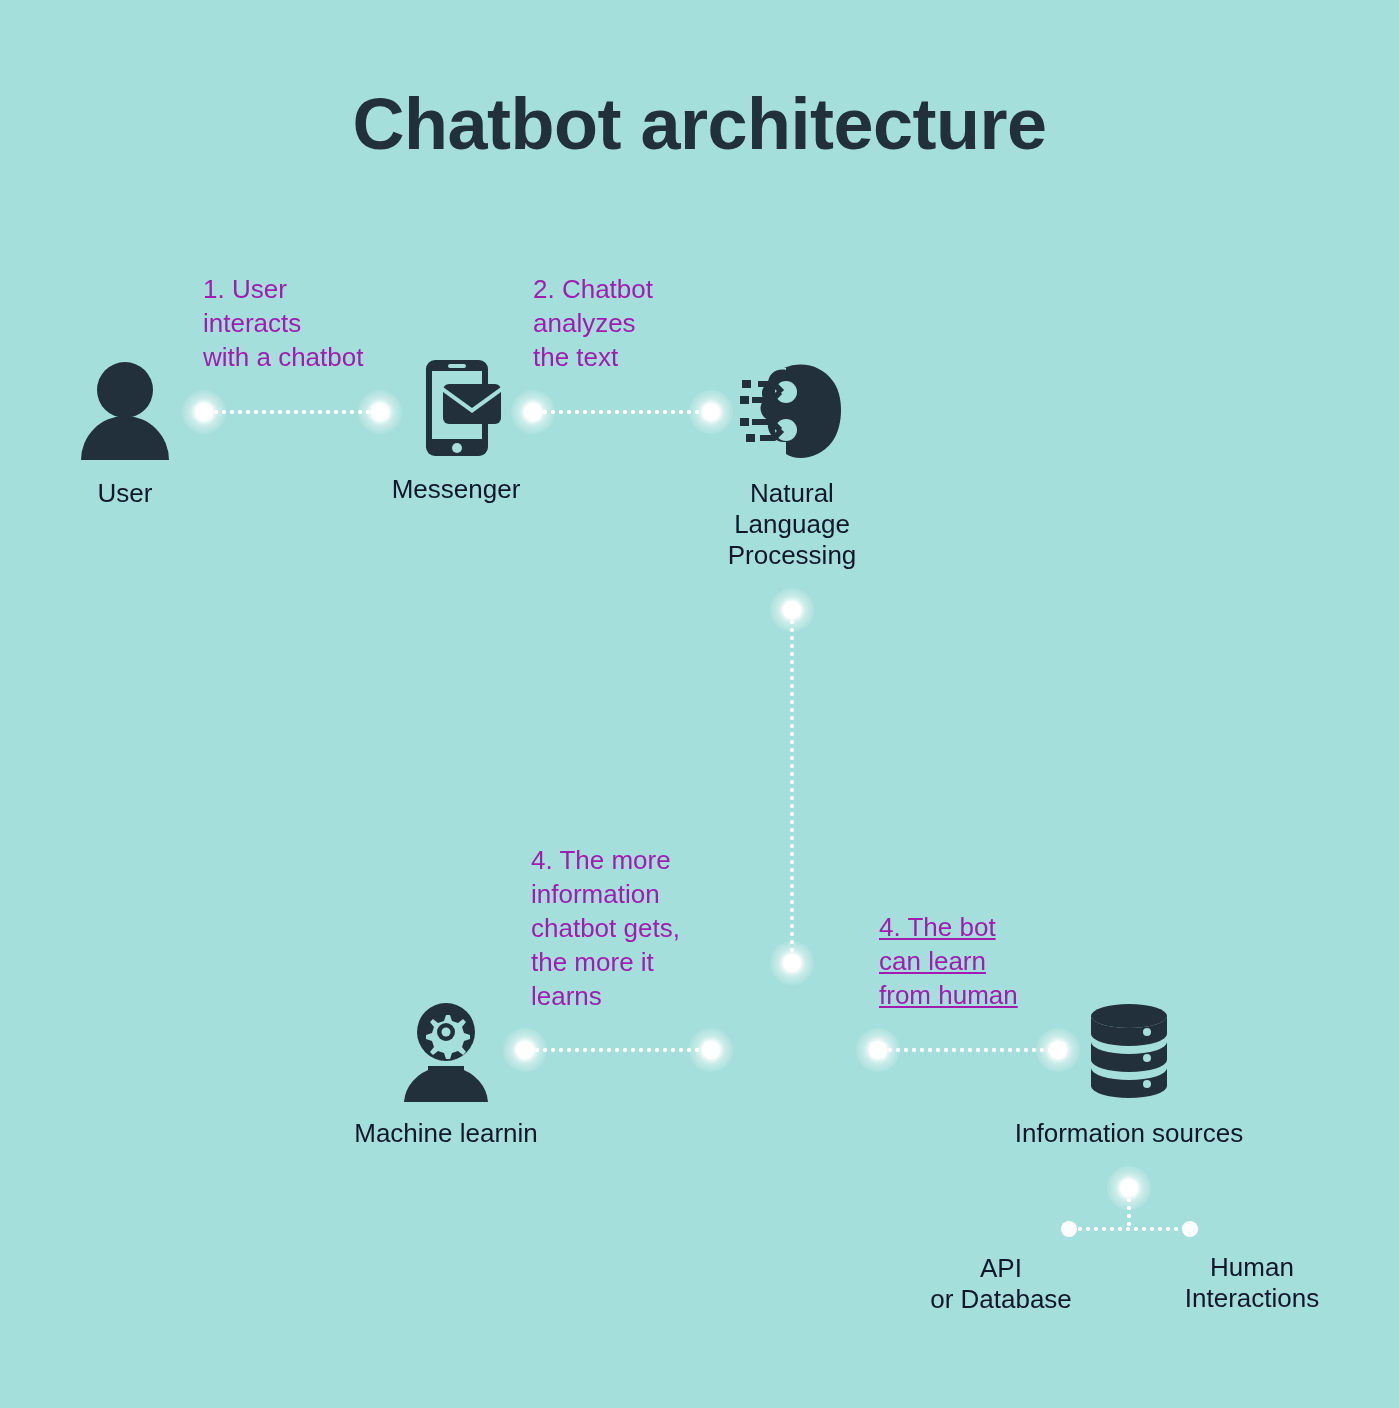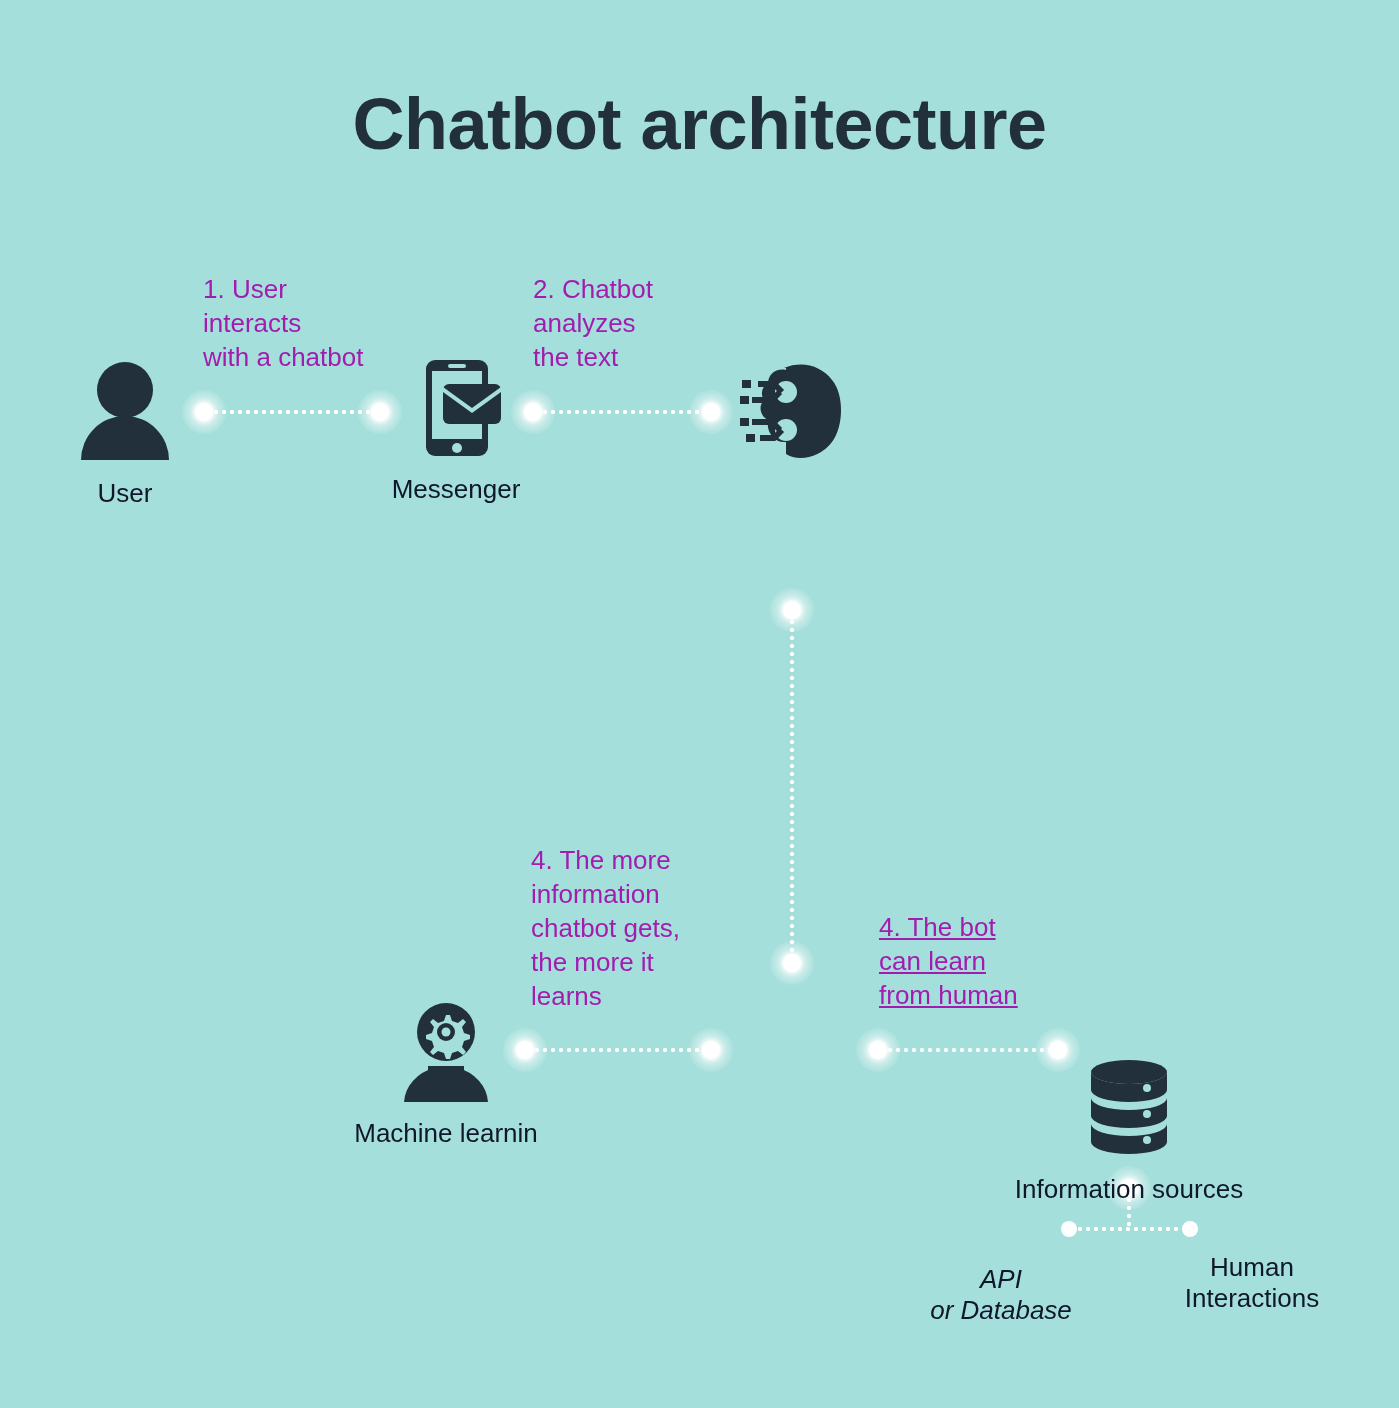--- a/index.html
+++ b/index.html
@@ -192,57 +192,60 @@
         <path d="M18 22 h16 l8 8" stroke="#22303c" stroke-width="6" fill="none"></path>
         <path d="M12 38 h20 l8 -8" stroke="#22303c" stroke-width="6" fill="none"></path>
         <path d="M12 60 h20 l8 8" stroke="#22303c" stroke-width="6" fill="none"></path>
         <path d="M20 76 h14 l8 -8" stroke="#22303c" stroke-width="6" fill="none"></path>
         <rect x="2" y="18" width="9" height="8" fill="#22303c"></rect>
         <rect x="0" y="34" width="9" height="8" fill="#22303c"></rect>
         <rect x="0" y="56" width="9" height="8" fill="#22303c"></rect>
         <rect x="6" y="72" width="9" height="8" fill="#22303c"></rect>
       </svg>
     </div>
+    <div class="caption">Natural
+Language
+Processing</div>
   </div>
 
   <div class="node wide" style="left:446px; top:1000px;">
     <div class="glyph">
       <svg width="104" height="100" viewBox="0 0 104 100">
         <circle cx="52" cy="30" r="29" fill="#22303c"></circle>
         <path d="M52 13 l4 0 2 6 6 2 5 -4 3 3 -4 5 2 6 6 2 0 4 -6 2 -2 6 4 5 -3 3 -5 -4 -6 2 -2 6 -4 0 -2 -6 -6 -2 -5 4 -3 -3 4 -5 -2 -6 -6 -2 0 -4 6 -2 2 -6 -4 -5 3 -3 5 4 6 -2 z" fill="#a5dfdb"></path>
         <circle cx="52" cy="30" r="9" fill="#22303c"></circle>
         <circle cx="52" cy="30" r="4.5" fill="#a5dfdb"></circle>
         <path d="M10 100 a42 38 0 0 1 30 -34 l0 34 z" fill="#22303c"></path>
         <rect x="34" y="64" width="36" height="36" fill="#22303c"></rect>
         <path d="M94 100 a42 38 0 0 0 -30 -34 l0 34 z" fill="#22303c"></path>
       </svg>
     </div>
     <div class="caption">Machine learnin</div>
   </div>
 
 
-  <div class="node wide" style="left:1129px; top:1056px;text-align:center;">
+  <div class="node wide" style="left:1129px; top:1000px;text-align:center;">
     <div class="glyph">
       <svg width="92" height="100" viewBox="0 0 92 100">
         <g fill="#22303c">
           <ellipse cx="46" cy="14" rx="38" ry="12"></ellipse>
           <path d="M8 14 v18 a38 12 0 0 0 76 0 v-18 a38 12 0 0 1 -76 0 z"></path>
           <path d="M8 40 v18 a38 12 0 0 0 76 0 v-18 a38 12 0 0 1 -76 0 z"></path>
           <path d="M8 66 v18 a38 12 0 0 0 76 0 v-18 a38 12 0 0 1 -76 0 z"></path>
         </g>
         <circle cx="64" cy="30" r="4" fill="#a5dfdb"></circle>
         <circle cx="64" cy="56" r="4" fill="#a5dfdb"></circle>
         <circle cx="64" cy="82" r="4" fill="#a5dfdb"></circle>
       </svg>
     </div>
     <div class="caption">Information sources</div>
   </div>
 
   <div class="node" style="left:1001px; top:1252px;">
-    <div class="caption" style="margin-top:12px;font-style:italic;">API
+    <div class="caption" style="margin-top:1px;">API
 or Database</div>
   </div>
 
   <div class="node" style="left:1252px; top:1252px;">
     <div class="caption" style="margin-top:0;">Human
 Interactions</div>
   </div>
 
 </div>
 

